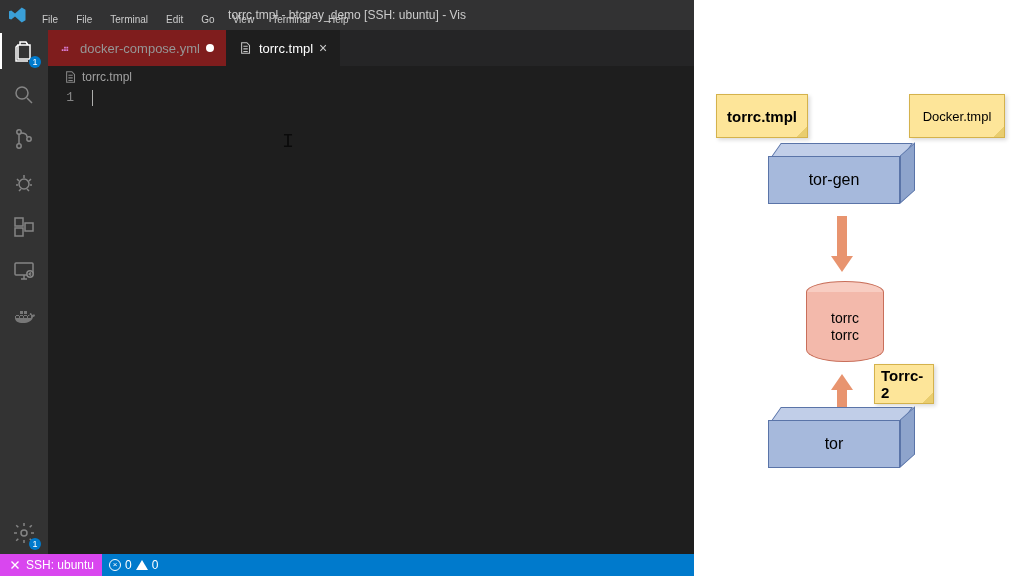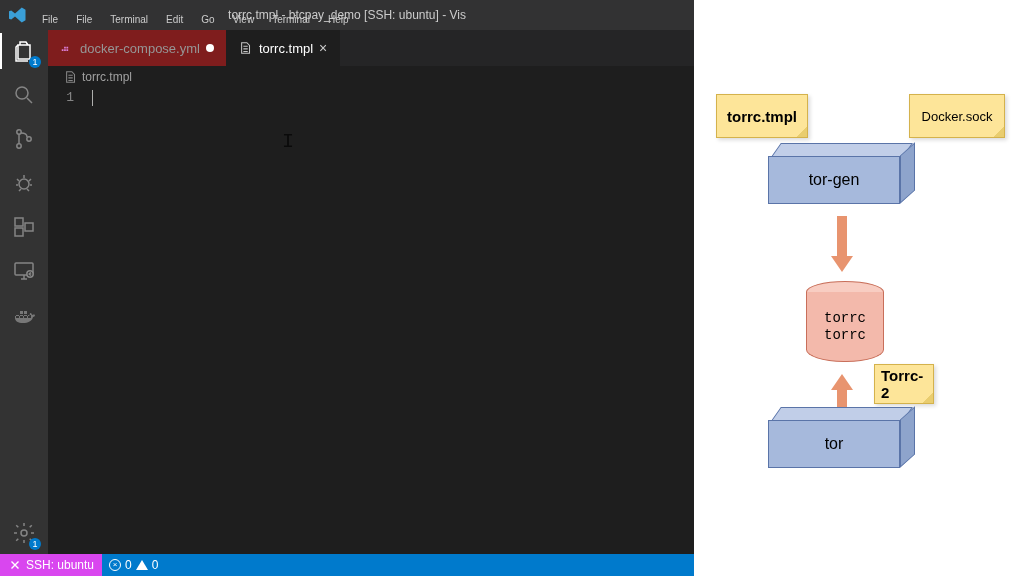--- a/index.html
+++ b/index.html
@@ -195,31 +195,31 @@
         <span>0</span>
         <span class="stat-tri"></span>
         <span>0</span>
       </div>
     </div>
   </div>
 
   <div class="right-pane">
     <div class="diagram">
       <div class="note bold" style="left:22px; top:94px; width:92px; height:44px;">torrc.tmpl</div>
-      <div class="note" style="left:215px; top:94px; width:96px; height:44px;">Docker.sock</div>
+      <div class="note" style="left:215px; top:94px; width:96px; height:44px;">Docker.tmpl</div>
 
       <div class="box3d" style="left:74px; top:156px; width:132px; height:48px;">
         <div class="top"></div>
           <div class="side"></div>
         <div class="front">tor-gen</div>
       </div>
 
       <div class="arrow down" style="left:143px; top:216px; height:42px;"></div>
 
-      <div class="cyl" style="left:112px; top:292px; width:78px; height:70px;font-family:Liberation Mono, monospace;">
+      <div class="cyl" style="left:112px; top:292px; width:78px; height:70px;">
         <div class="lid"></div>
         <div class="body">
             <span>torrc</span>
             <span>torrc</span>
           </div>
       </div>
       <div class="note bold" style="left:180px; top:324px; width:60px; height:40px;margin-top:40px;">Torrc-2</div>
 
       <div class="arrow up" style="left:143px; top:388px; height:36px;"></div>
 

